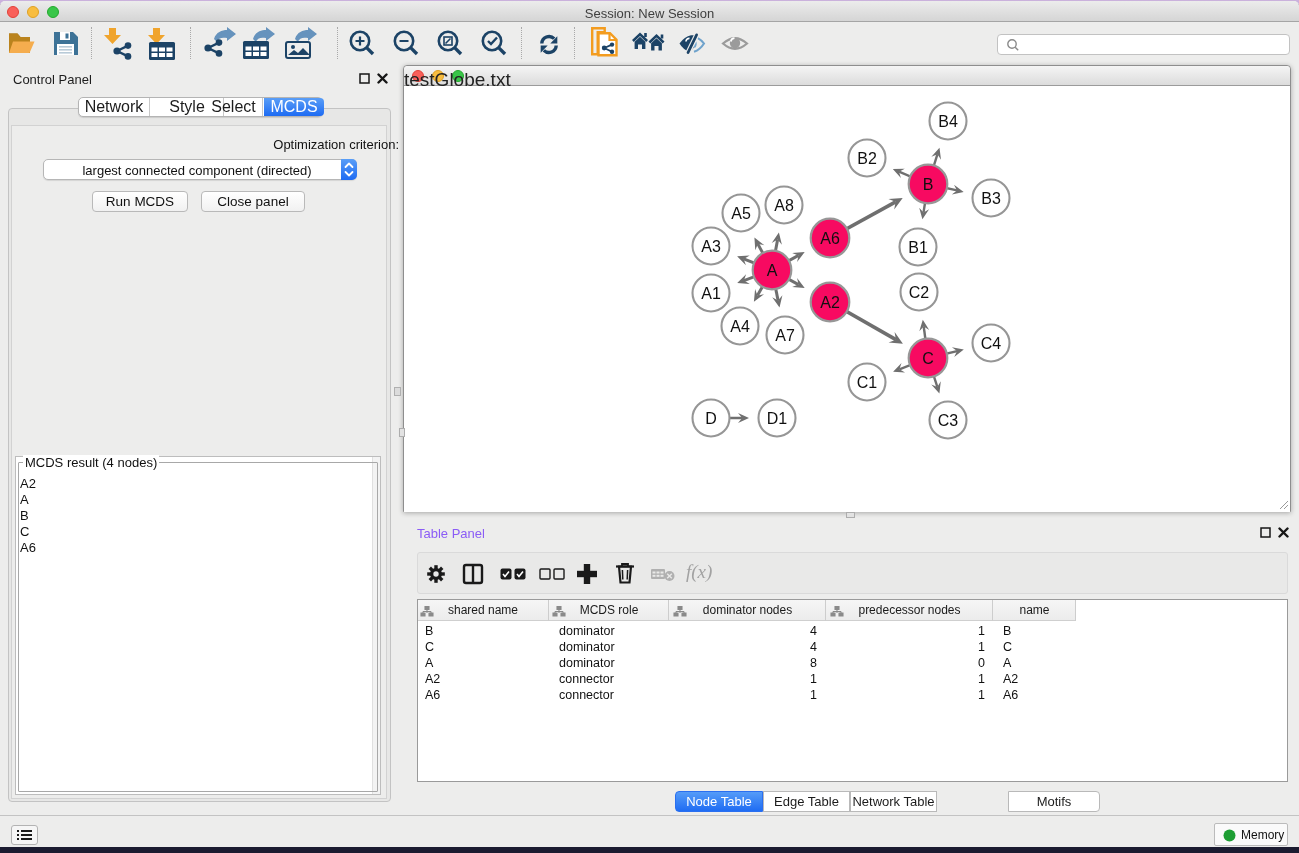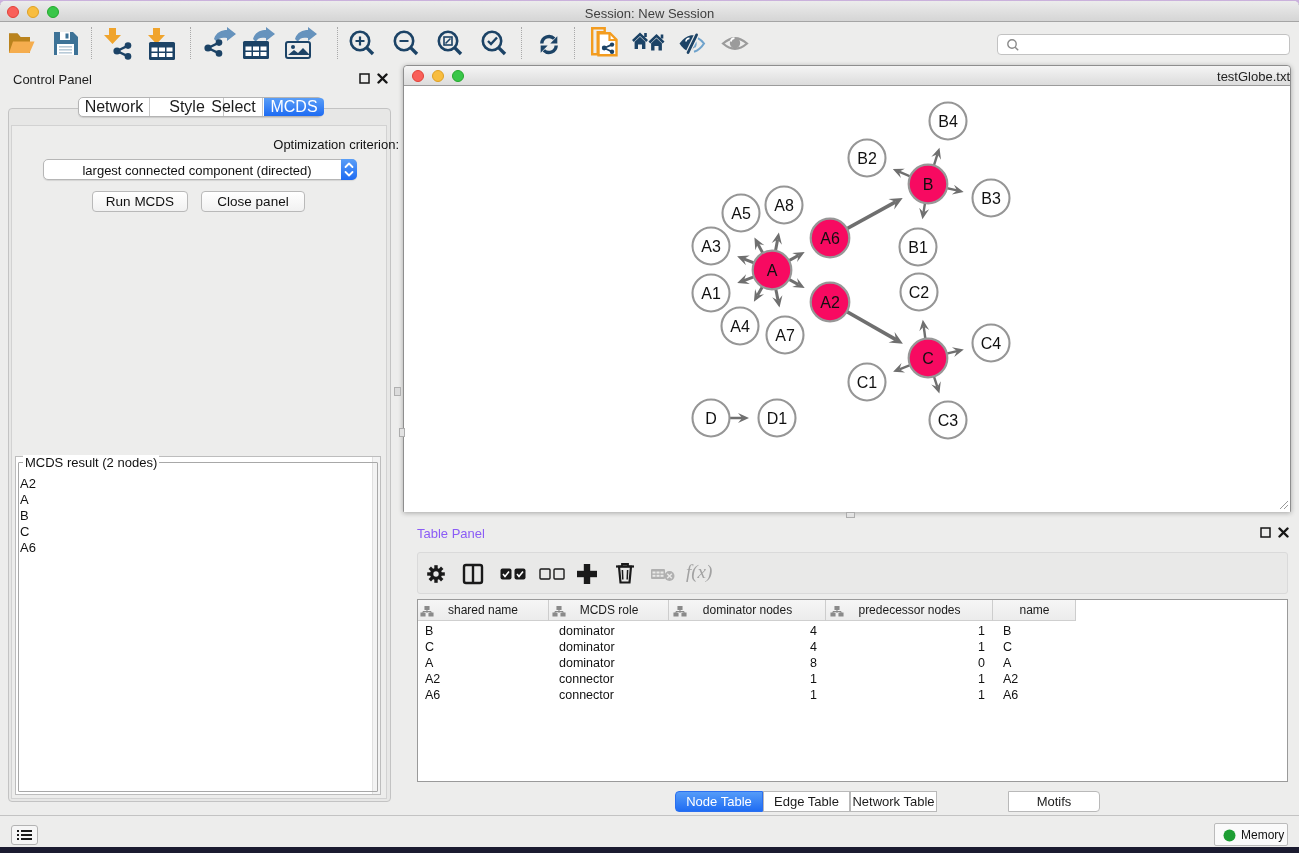--- a/index.html
+++ b/index.html
@@ -30,21 +30,21 @@
 #fieldset-label{position:absolute;left:23px;top:454px;font-size:13px;color:#111;background:#fff;padding:0 2px}
 #listbox{position:absolute;left:15px;top:455px;width:366px;height:339px;background:#fff;border:1px solid #bdbdbd}
 #listbox .sb{position:absolute;right:0;top:0;width:8px;height:100%;background:#f3f3f3;border-left:1px solid #e0e0e0}
 .litem{position:absolute;left:4px;font-size:13px;color:#111}
 
 #gwin{position:absolute;left:403px;top:64px;width:888px;height:447px;background:#fff;border:1px solid #8e8e8e;border-radius:4px 4px 0 0;box-shadow:0 1px 5px rgba(0,0,0,.3)}
 #gtitle{position:absolute;left:0;top:0;width:100%;height:20px;background:linear-gradient(#f5f5f5,#dcdcdc);border-bottom:1px solid #9b9b9b;border-radius:4px 4px 0 0}
 #gtitle .t-red{top:3.5px;left:8px;background:#f9605a;border:1px solid #e14138}
 #gtitle .t-yel{top:3.5px;left:28px;background:#f8bd3f;border:1px solid #dfa023}
 #gtitle .t-grn{top:3.5px;left:48px;background:#39c649;border:1px solid #24a82d}
-#gtitletext{position:absolute;top:3px;width:100%;text-align:right;font-size:13px;color:#232323}
+#gtitletext{position:absolute;top:3px;width:100%;text-align:left;font-size:19px;color:#232323}
 #gcanvas{position:absolute;left:0;top:20px;width:886px;height:426px;background:#fff;overflow:hidden}
 
 #tp-title{position:absolute;left:417px;top:525px;font-size:13px;color:#8b5cf6}
 #tp-toolbar{position:absolute;left:417px;top:551px;width:871px;height:42px;background:#e9e9e8;border:1px solid #dadada;border-radius:3px}
 #table{position:absolute;left:417px;top:598px;width:871px;height:183px;background:#fff;border:1px solid #9a9a9a}
 #thead{position:absolute;left:0;top:0;width:658px;height:21px;background:linear-gradient(#f6f6f6,#ececec);border-bottom:1px solid #cfcfcf}
 .thcell{position:absolute;top:0;height:21px;border-right:1px solid #cdcdcd;font-size:12px;color:#1a1a1a;text-align:center;line-height:21px}
 .trow{position:absolute;font-size:12.5px;color:#111}
 
 .btab{position:absolute;top:790px;height:21px;background:#fff;border:1px solid #b9b9b9;font-size:13px;color:#1c1c1c;text-align:center;line-height:20px}
@@ -236,21 +236,21 @@
   <div class="btn" style="left:201px;width:104px">Close panel</div>
   <div id="listbox">
       <div class="sb"></div>
     <div class="litem" style="top:19px">A2</div>
     <div class="litem" style="top:35px">A</div>
     <div class="litem" style="top:51px">B</div>
     <div class="litem" style="top:67px">C</div>
     <div class="litem" style="top:83px">A6</div>
   </div>
   <div id="fieldset"></div>
-  <div id="fieldset-label">MCDS result (2 nodes)</div>
+  <div id="fieldset-label">MCDS result (4 nodes)</div>
   <div id="gwin">
     <div id="gtitle">
       <div class="tl t-red"></div>
         <div class="tl t-yel"></div>
         <div class="tl t-grn"></div>
       <div id="gtitletext" style="top:3px">testGlobe.txt</div>
     </div>
     <div id="gcanvas">
         <svg width="888" height="426" viewBox="0 0 888 426" style="position:absolute;left:0;top:0">
 <line x1="368.0" y1="184.0" x2="339.9" y2="194.6" stroke="#6f6f6f" stroke-width="3.0"></line>

